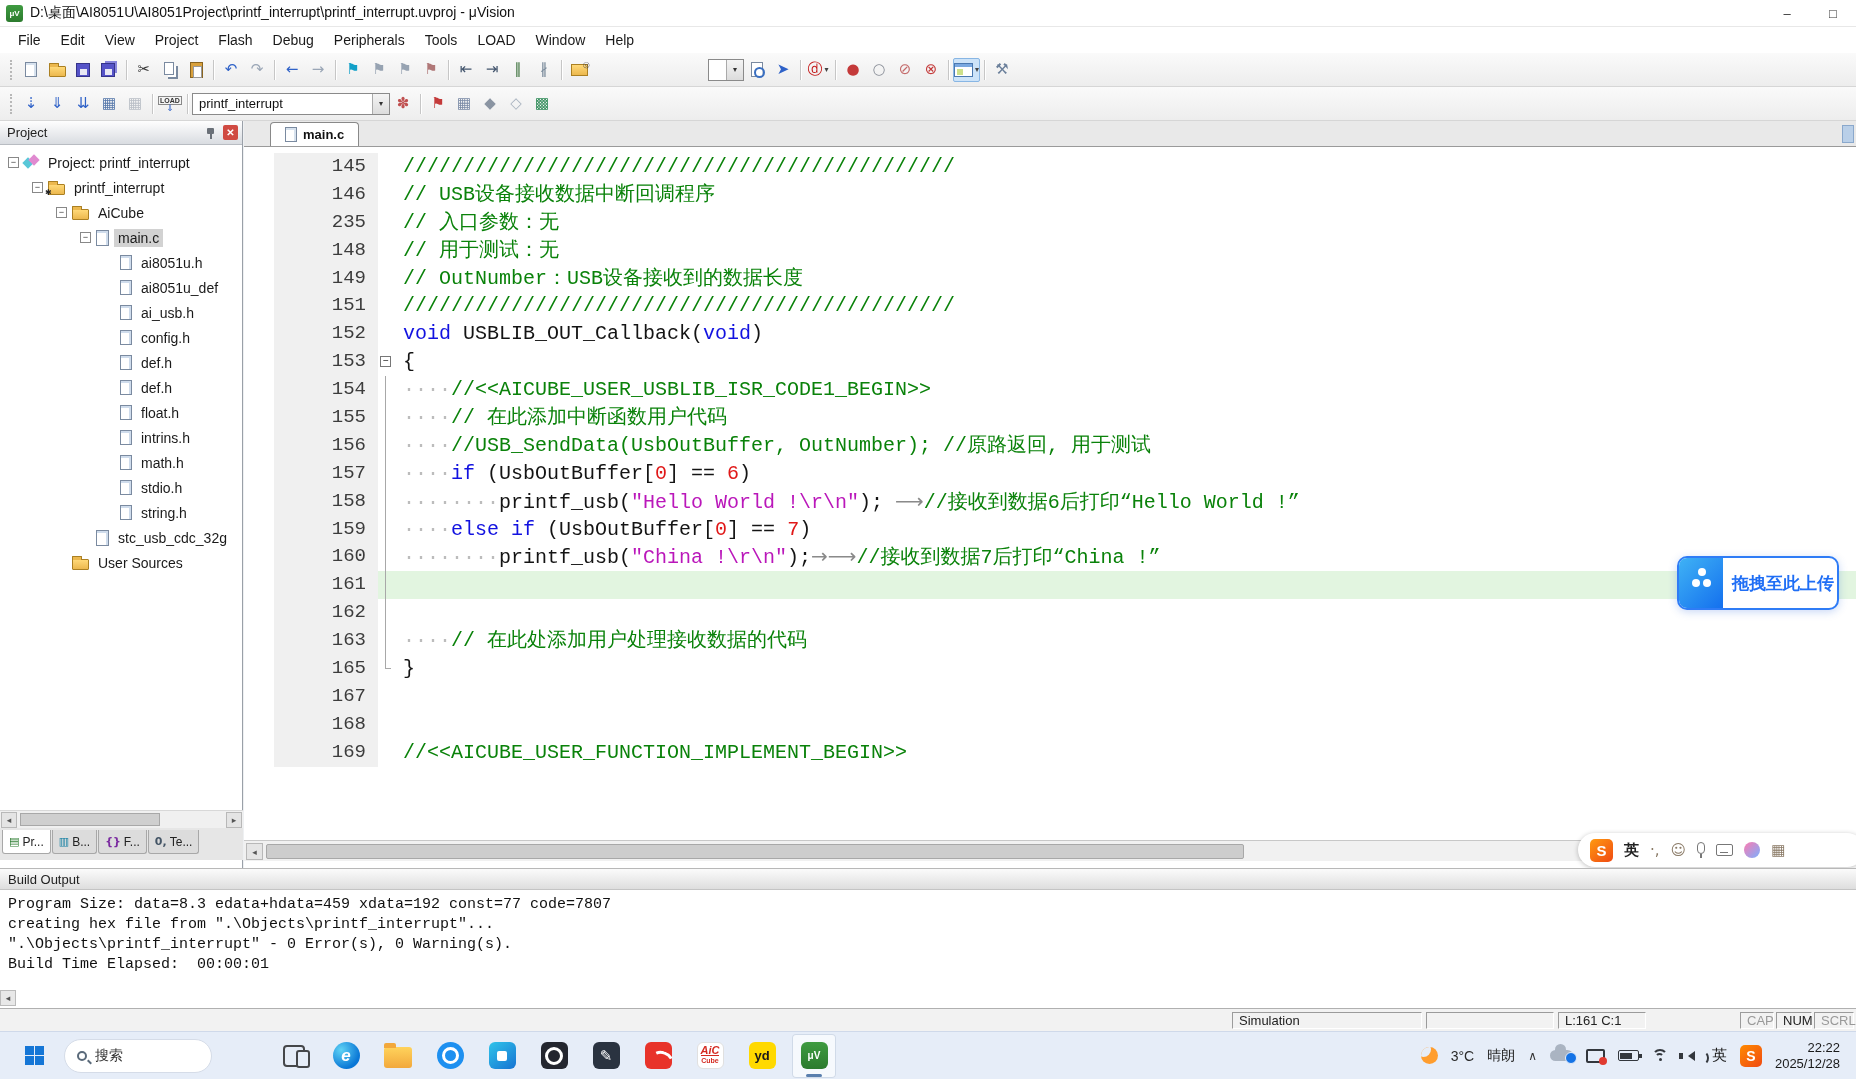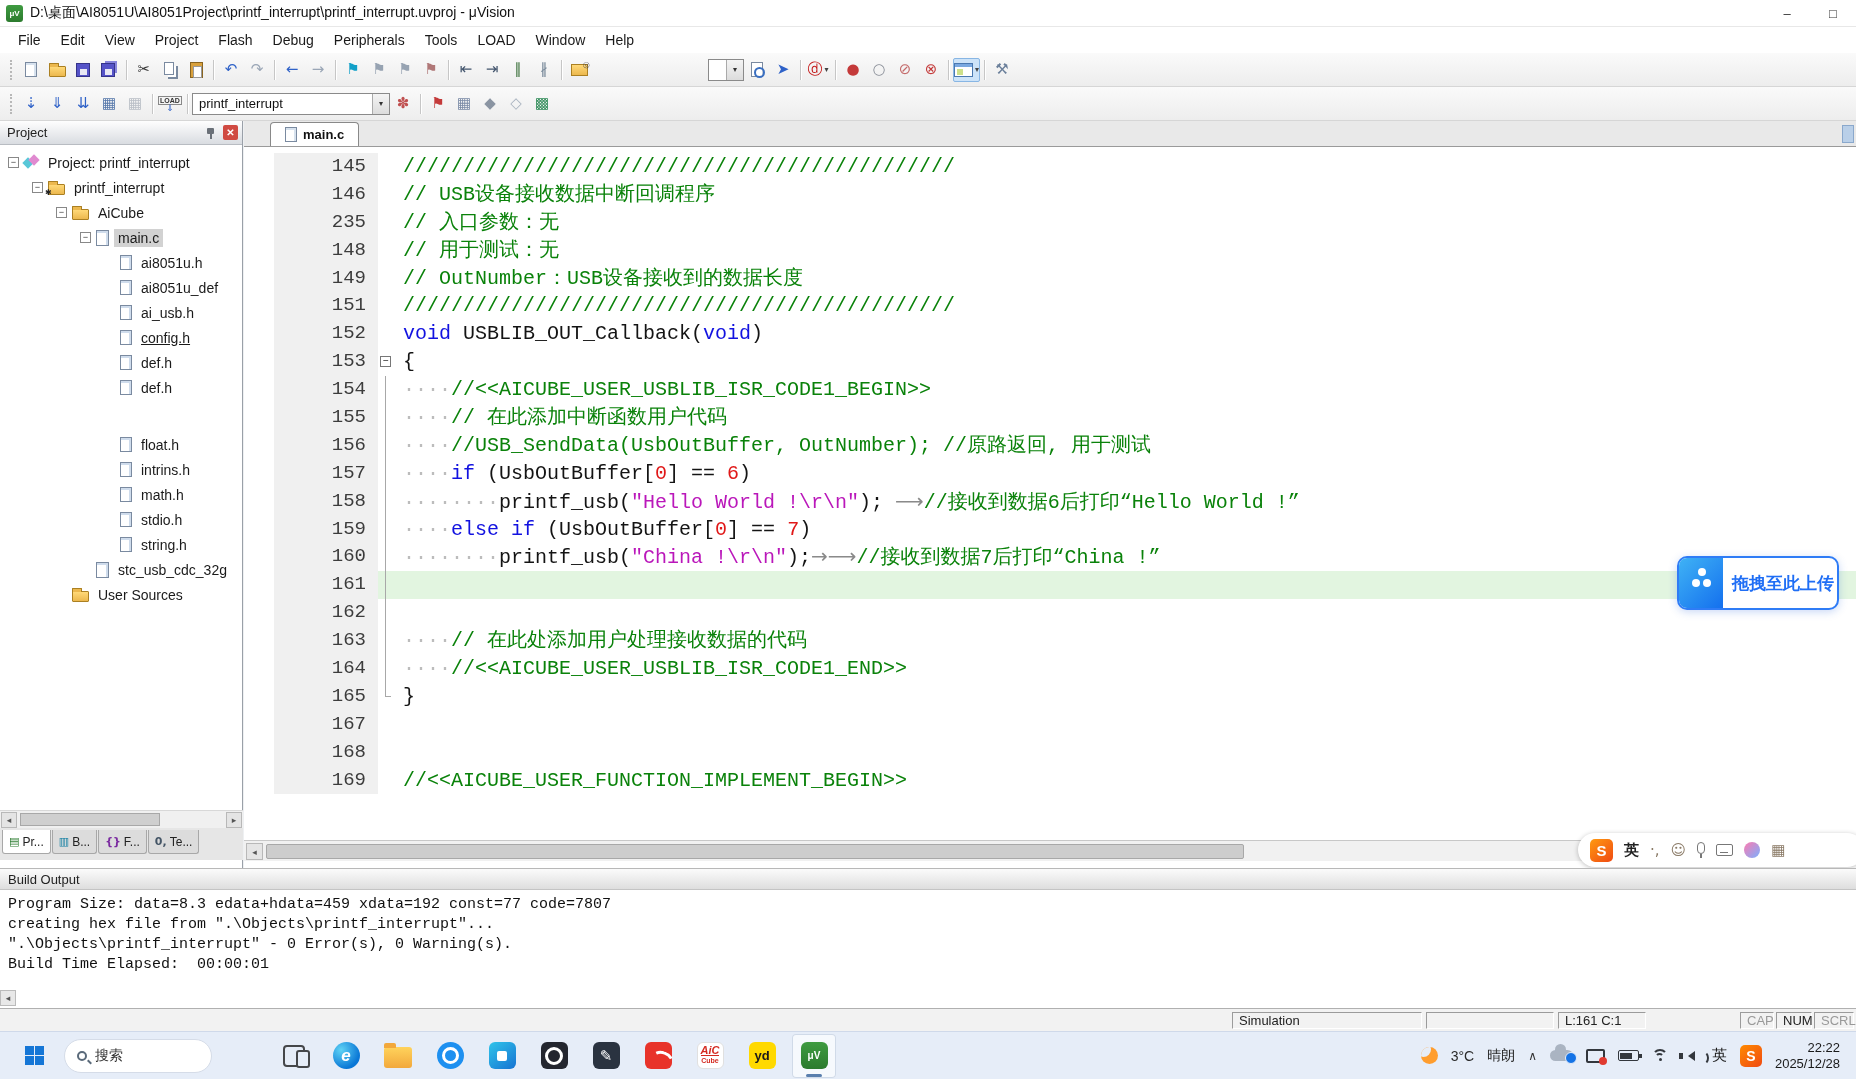--- a/index.html
+++ b/index.html
@@ -465,36 +465,36 @@
           <div class="trow" style="padding-left: 104px;">
             <span class="texp none"></span>
             <span class="ti ti-page small"></span>
             <span class="tlabel">ai8051u_def</span>
           </div>
           <div class="trow" style="padding-left: 104px; text-align: right;">
             <span class="texp none"></span>
             <span class="ti ti-page small"></span>
             <span class="tlabel">ai_usb.h</span>
           </div>
-          <div class="trow" style="padding-left: 104px; text-decoration: underline;">
+          <div class="trow" style="padding-left: 104px;">
             <span class="texp none"></span>
             <span class="ti ti-page small"></span>
             <span class="tlabel">config.h</span>
           </div>
           <div class="trow" style="padding-left: 104px;">
             <span class="texp none"></span>
             <span class="ti ti-page small"></span>
             <span class="tlabel">def.h</span>
           </div>
           <div class="trow" style="padding-left: 104px;">
             <span class="texp none"></span>
             <span class="ti ti-page small"></span>
             <span class="tlabel">def.h</span>
           </div>
-          <div class="trow" style="padding-left: 104px; margin-top: 32px;">
+          <div class="trow" style="padding-left: 104px;">
             <span class="texp none"></span>
             <span class="ti ti-page small"></span>
             <span class="tlabel">float.h</span>
           </div>
           <div class="trow" style="padding-left: 104px;">
             <span class="texp none"></span>
             <span class="ti ti-page small"></span>
             <span class="tlabel">intrins.h</span>
           </div>
           <div class="trow" style="padding-left: 104px;">
@@ -568,21 +568,20 @@
           <div class="cl"><span class="ln">154</span><span class="fold"><span class="fvl"></span></span><span class="ct"><span class="sg-w">····</span><span class="sg-c">//&lt;&lt;AICUBE_USER_USBLIB_ISR_CODE1_BEGIN&gt;&gt;</span></span></div>
           <div class="cl"><span class="ln">155</span><span class="fold"><span class="fvl"></span></span><span class="ct"><span class="sg-w">····</span><span class="sg-c">// 在此添加中断函数用户代码</span></span></div>
           <div class="cl"><span class="ln">156</span><span class="fold"><span class="fvl"></span></span><span class="ct"><span class="sg-w">····</span><span class="sg-c">//USB_SendData(UsbOutBuffer, OutNumber); //原路返回, 用于测试</span></span></div>
           <div class="cl"><span class="ln">157</span><span class="fold"><span class="fvl"></span></span><span class="ct"><span class="sg-w">····</span><span class="sg-k">if</span><span class="sg-p"> (UsbOutBuffer[</span><span class="sg-n">0</span><span class="sg-p">] == </span><span class="sg-n">6</span><span class="sg-p">)</span></span></div>
           <div class="cl"><span class="ln">158</span><span class="fold"><span class="fvl"></span></span><span class="ct"><span class="sg-w">········</span><span class="sg-p">printf_usb(</span><span class="sg-s">"Hello World !\r\n"</span><span class="sg-p">); </span><span class="sg-t">⟶</span><span class="sg-c">//接收到数据6后打印“Hello World !”</span></span></div>
           <div class="cl"><span class="ln">159</span><span class="fold"><span class="fvl"></span></span><span class="ct"><span class="sg-w">····</span><span class="sg-k">else</span><span class="sg-p"> </span><span class="sg-k">if</span><span class="sg-p"> (UsbOutBuffer[</span><span class="sg-n">0</span><span class="sg-p">] == </span><span class="sg-n">7</span><span class="sg-p">)</span></span></div>
           <div class="cl"><span class="ln">160</span><span class="fold"><span class="fvl"></span></span><span class="ct"><span class="sg-w">········</span><span class="sg-p">printf_usb(</span><span class="sg-s">"China !\r\n"</span><span class="sg-p">);</span><span class="sg-t">→⟶</span><span class="sg-c">//接收到数据7后打印“China !”</span></span></div>
           <div class="cl cur"><span class="ln">161</span><span class="fold"><span class="fvl"></span></span><span class="ct"></span></div>
           <div class="cl"><span class="ln">162</span><span class="fold"><span class="fvl"></span></span><span class="ct"></span></div>
           <div class="cl"><span class="ln">163</span><span class="fold"><span class="fvl"></span></span><span class="ct"><span class="sg-w">····</span><span class="sg-c">// 在此处添加用户处理接收数据的代码</span></span></div>
-          <div class="cl"><span class="ln">164</span><span class="fold"><span class="fvl"></span></span><span class="ct"><span class="sg-w">····</span><span class="sg-c">//&lt;&lt;AICUBE_USER_USBLIB_ISR_CODE1_END&gt;&gt;</span></span></div>
           <div class="cl"><span class="ln">165</span><span class="fold"><span class="fend"></span></span><span class="ct"><span class="sg-p">}</span></span></div>
           <div class="cl"><span class="ln">167</span><span class="fold"></span><span class="ct"></span></div>
           <div class="cl"><span class="ln">168</span><span class="fold"></span><span class="ct"></span></div>
           <div class="cl"><span class="ln">169</span><span class="fold"></span><span class="ct"><span class="sg-c">//&lt;&lt;AICUBE_USER_FUNCTION_IMPLEMENT_BEGIN&gt;&gt;</span></span></div>
         </div>
       <div class="ehsb">
         <span class="arr" style="left:2px">◂</span>
         <span class="thumb"></span>
         <span class="arr" style="right:2px">▸</span>
       </div>

